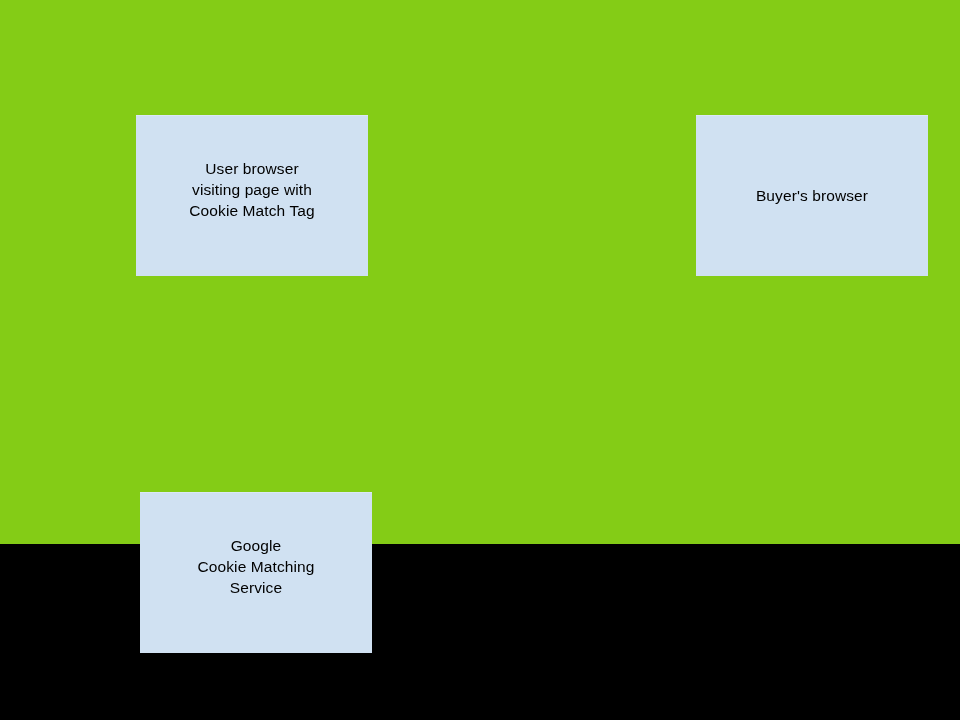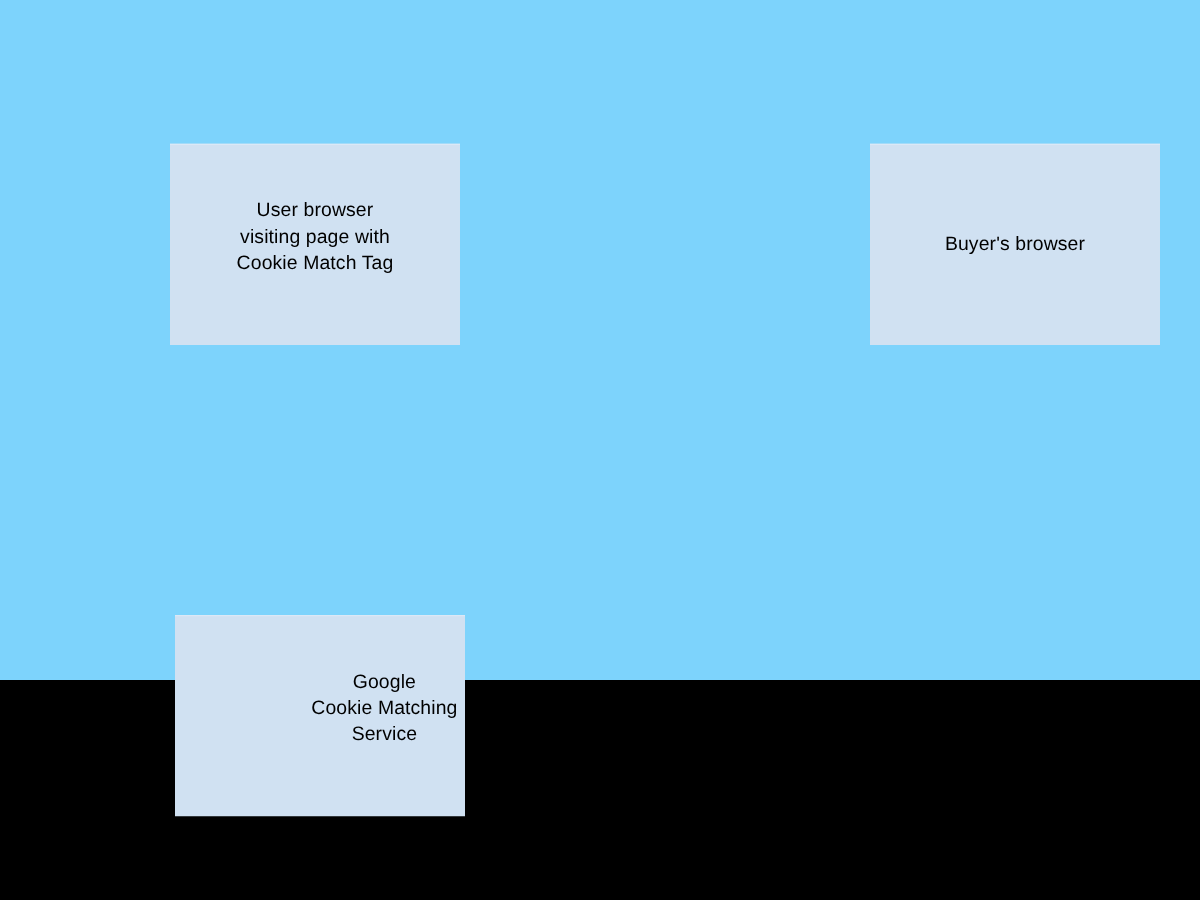--- a/index.html
+++ b/index.html
@@ -12,21 +12,21 @@
     height: 720px;
     background: #000000;
     font-family: "Liberation Sans", "DejaVu Sans", sans-serif;
     overflow: hidden;
   }
 
   #canvas {
     position: relative;
     width: 960px;
     height: 544px;
-    background: #7dd3fc;
+    background: #84cc16;
   }
 
   .node {
     position: absolute;
     box-sizing: border-box;
     background: #d0e1f2;
     border-top: 1px solid #dbe8f6;
     display: flex;
     align-items: center;
     justify-content: center;
@@ -64,21 +64,20 @@
     left: 696px;
     top: 115px;
     width: 232px;
     height: 161px;
   }
   #node-cookie-matching-service {
     left: 140px;
     top: 492px;
     width: 232px;
     height: 161px;
-    justify-content: flex-end;
   }
 </style>
 </head>
 <body>
 
 <div id="canvas">
 
   <div class="node shift-up" id="node-user-browser">
     <span class="node-label">User browser
 visiting page with

